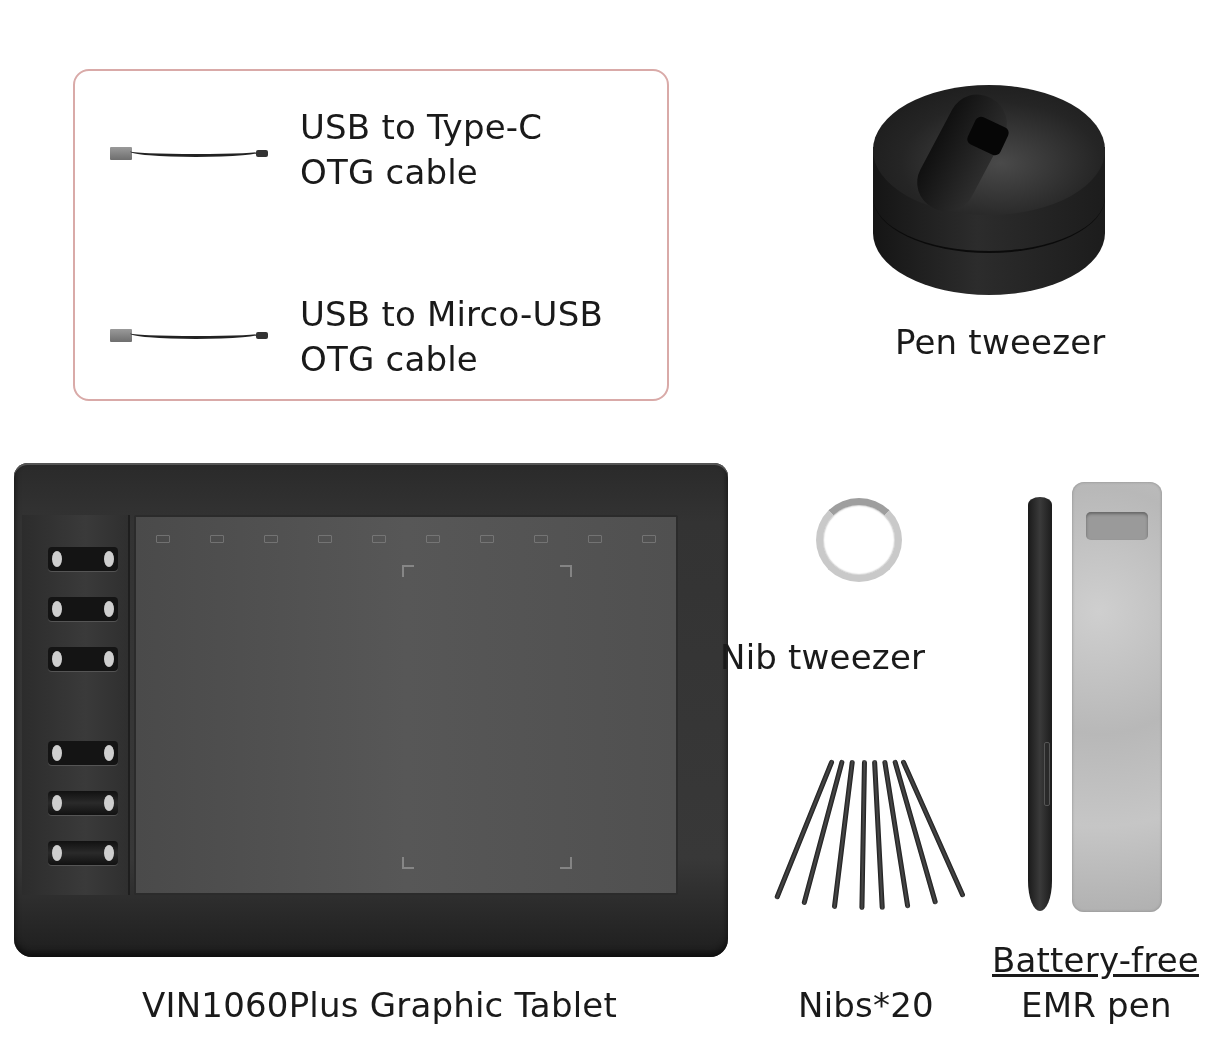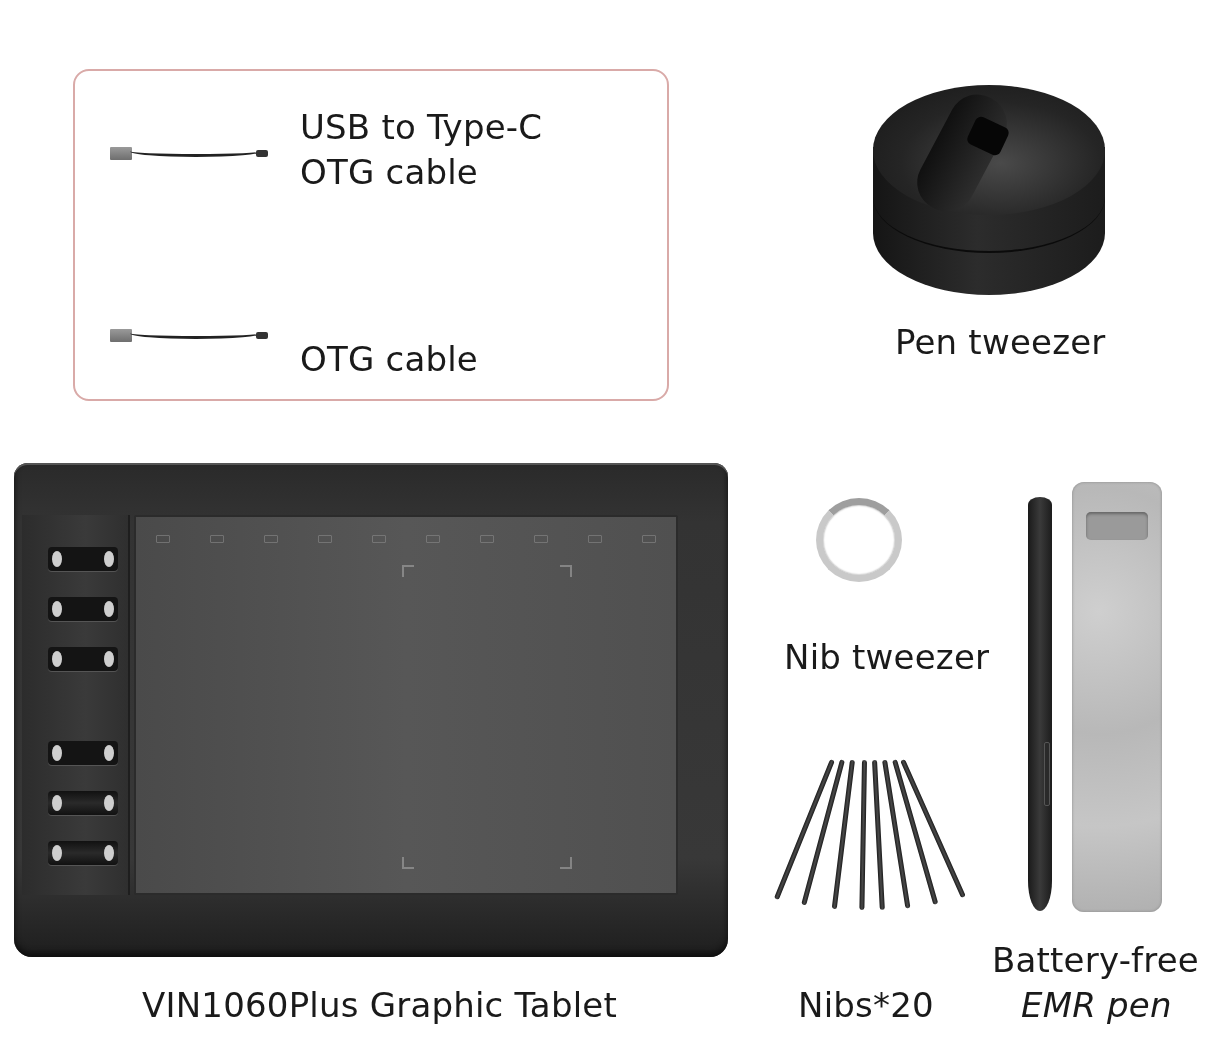--- a/index.html
+++ b/index.html
@@ -60,20 +60,21 @@
       <div class="plug"></div>
   </div>
   <div class="label" style="left:225px; top:34px;">USB to Type-C</div>
   <div class="label" style="left:225px; top:79px;">OTG cable</div>
 
   <div class="cable" style="left:35px; top:258px;">
     <div class="usb"></div>
       <div class="wire"></div>
       <div class="plug"></div>
   </div>
+  <div class="label" style="left:225px; top:221px;">USB to Mirco-USB</div>
   <div class="label" style="left:225px; top:266px;">OTG cable</div>
 </div>
 
 <div class="pen-holder">
   <div class="ph-body"></div>
   <div class="ph-ring"></div>
   <div class="ph-top"></div>
   <div class="ph-slot"></div>
   <div class="ph-hole"></div>
 </div>
@@ -104,34 +105,34 @@
     </div>
     <span class="corner" style="left:266px; top:48px; border-width:2px 0 0 2px;"></span>
     <span class="corner" style="left:424px; top:48px; border-width:2px 2px 0 0;"></span>
     <span class="corner" style="left:266px; top:340px; border-width:0 0 2px 2px;"></span>
     <span class="corner" style="left:424px; top:340px; border-width:0 2px 2px 0;"></span>
   </div>
 </div>
 <div class="label" style="left:142px; top:983px;">VIN1060Plus Graphic Tablet</div>
 
 <div class="tweezer"></div>
-<div class="label" style="left:784px; top:635px;text-align:center;">Nib tweezer</div>
+<div class="label" style="left:720px; top:635px;text-align:center;">Nib tweezer</div>
 
 <div class="nibs">
   <div class="nib" style="left:60px; transform:rotate(22deg);"></div>
   <div class="nib" style="left:70px; transform:rotate(15deg);"></div>
   <div class="nib" style="left:80px; transform:rotate(7deg);"></div>
   <div class="nib" style="left:92px; transform:rotate(1deg);"></div>
   <div class="nib" style="left:102px; transform:rotate(-3deg);"></div>
   <div class="nib" style="left:112px; transform:rotate(-9deg);"></div>
   <div class="nib" style="left:122px; transform:rotate(-16deg);"></div>
   <div class="nib" style="left:130px; transform:rotate(-24deg);"></div>
 </div>
 <div class="label" style="left:798px; top:983px;">Nibs*20</div>
 
 <div class="pen">
   <div class="pen-button"></div>
 </div>
 <div class="sleeve">
   <div class="sleeve-slot"></div>
 </div>
-<div class="label" style="left:992px; top:938px;">Battery-free</div>
-<div class="label" style="left:1021px; top:983px;font-style:italic;">EMR pen</div>
+<div class="label" style="left:992px; top:938px;text-decoration:underline;">Battery-free</div>
+<div class="label" style="left:1021px; top:983px;">EMR pen</div>
 
 </body></html>

